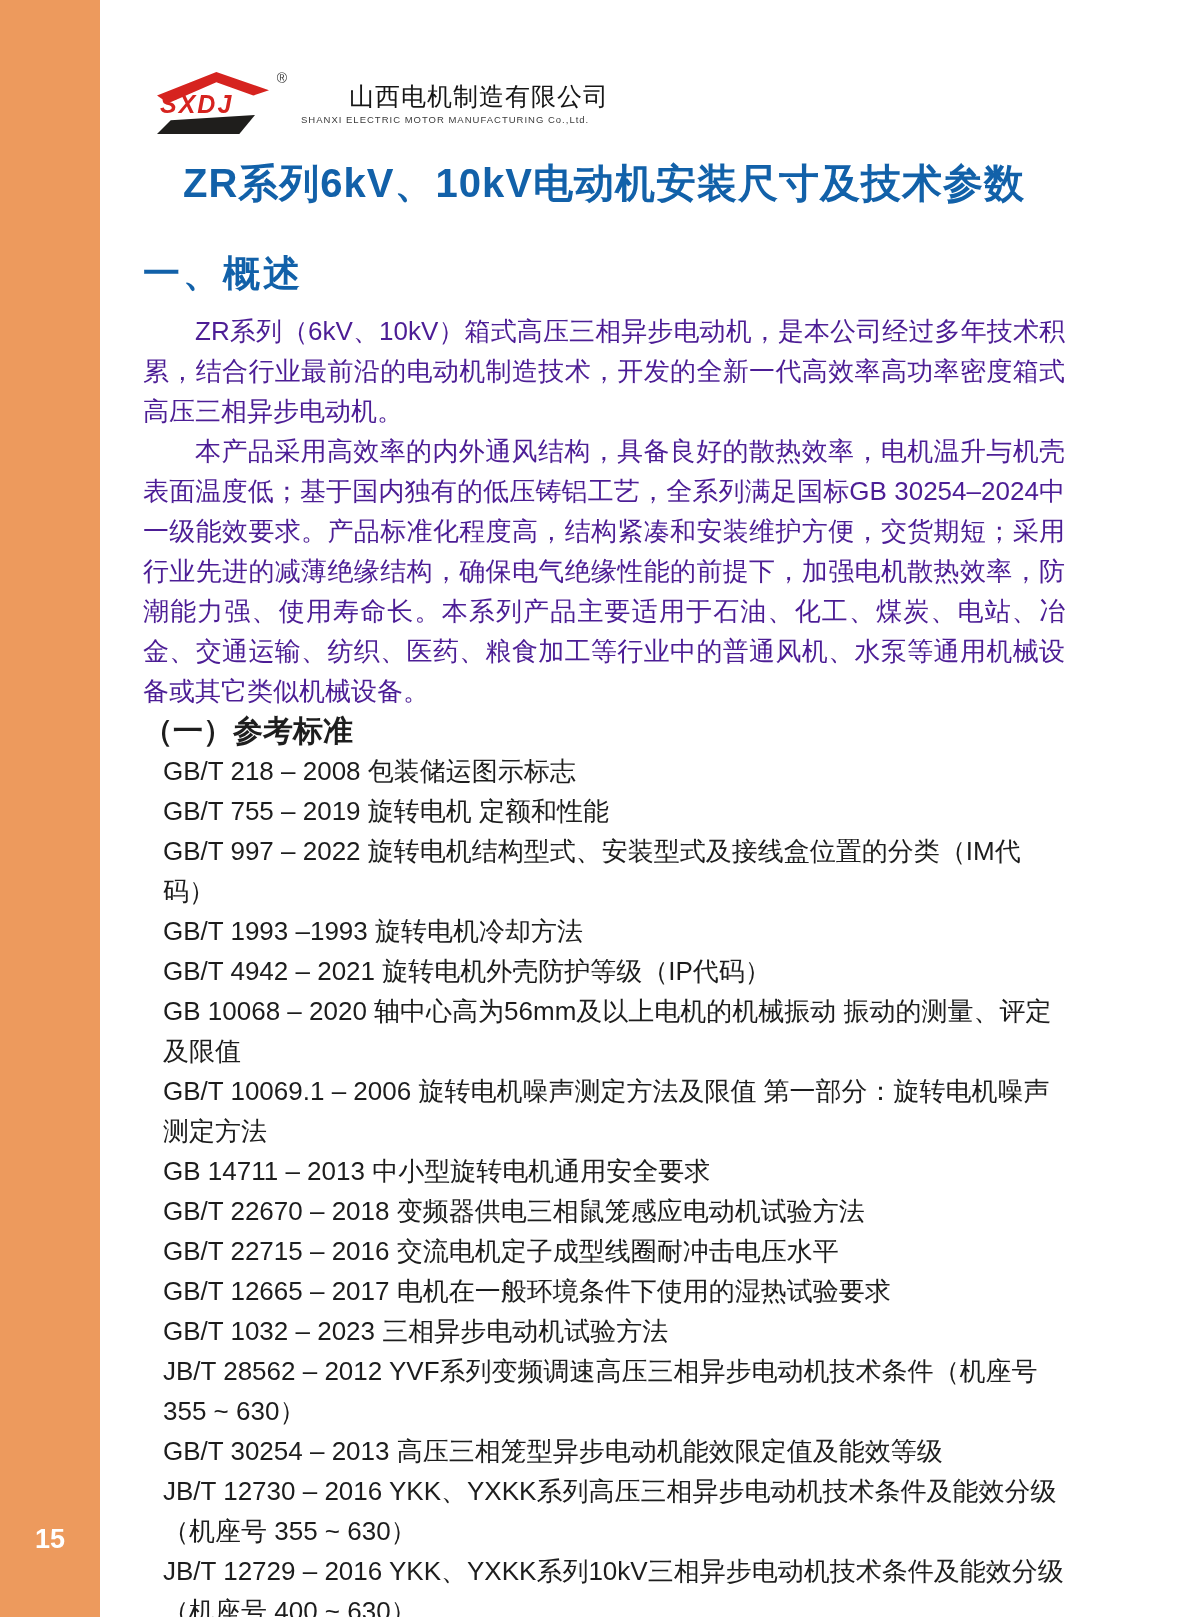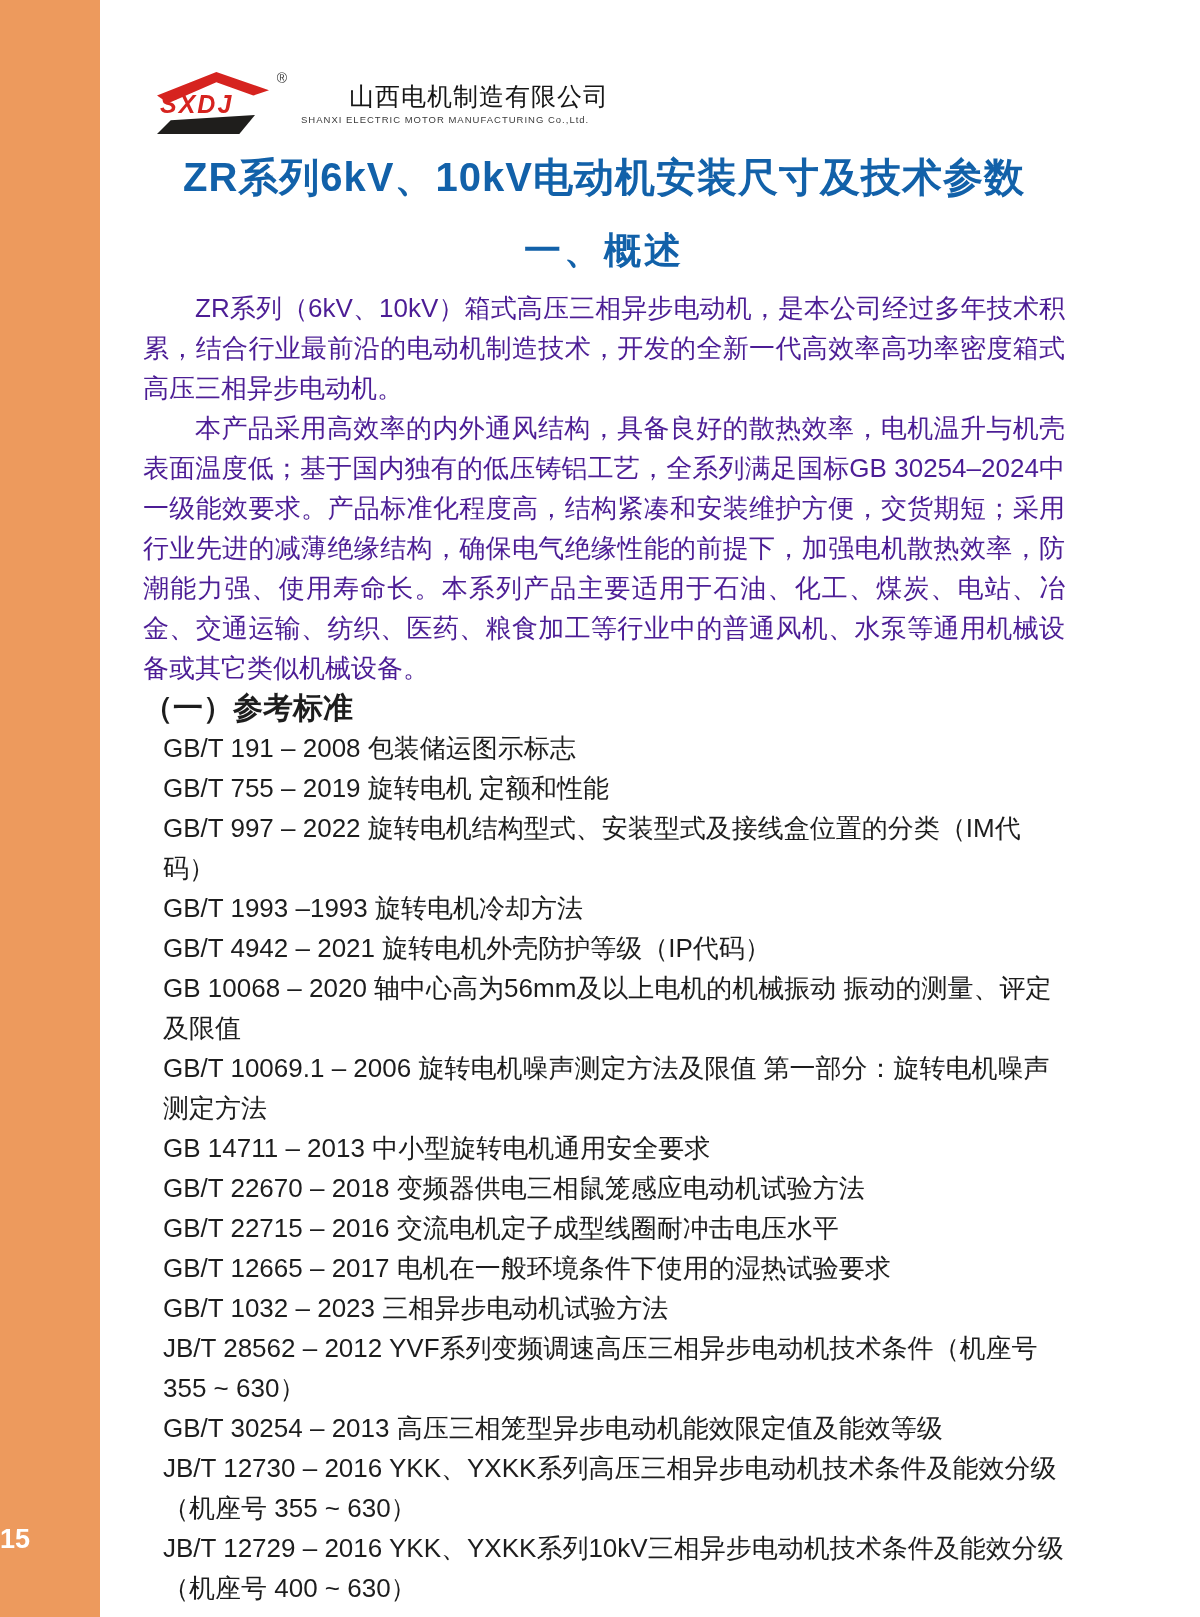--- a/index.html
+++ b/index.html
@@ -4,21 +4,21 @@
 <style>
   html,body{margin:0;padding:0;}
   body{
     width:1200px;height:1617px;position:relative;background:#ffffff;
     font-family:"Liberation Sans",sans-serif;color:#1d1d1d;overflow:hidden;
   }
   .sidebar{
     position:absolute;left:0;top:0;width:100px;height:1617px;background:#ED9A5D;
   }
   .page-number{
-    position:absolute;left:0;top:1524px;width:100px;text-align:left;
+    position:absolute;left:0;top:1524px;width:100px;text-align:center;
     color:#ffffff;font-weight:bold;font-size:27px;
   }
   .content{
     position:absolute;left:143px;top:0;width:922px;
   }
   
   .logo-row{margin-top:70px;margin-left:14px;display:flex;align-items:center;height:66px;}
   .logo-mark{position:relative;width:112px;height:62px;flex:0 0 auto;}
   .logo-roof{
     position:absolute;left:0;top:0;width:112px;height:38px;background:#D6231F;
@@ -30,25 +30,25 @@
   }
   .logo-base{
     position:absolute;left:0;bottom:0;width:98px;height:19px;background:#1f1e1c;
     clip-path:polygon(14% 28%,100% 0,84% 100%,0 100%);
   }
   .logo-reg{position:absolute;right:-18px;top:-2px;font-size:14px;color:#3c3c3c;}
   .logo-names{margin-left:32px;display:flex;flex-direction:column;justify-content:center;}
   .company-cn{font-size:25px;letter-spacing:1px;color:#161616;font-weight:500;line-height:30px;white-space:nowrap;margin-left:48px;}
   .company-en{font-size:9.5px;letter-spacing:1px;color:#3a3a3a;margin-top:3px;white-space:nowrap;}
   
-  .doc-title{margin-top:16px;text-align:center;color:#1261A9;font-weight:bold;}
+  .doc-title{margin-top:22px;text-align:center;color:#1261A9;font-weight:bold;}
   .doc-title .t1{font-size:40px;line-height:50px;letter-spacing:1px;}
   .doc-title .t2{font-size:40px;line-height:48px;letter-spacing:1px;}
   .section-heading{
-    margin-top:26px;color:#1261A9;font-weight:bold;font-size:37px;line-height:46px;letter-spacing:3px;text-align:center;
+    margin-top:43px;color:#1261A9;font-weight:bold;font-size:37px;line-height:46px;letter-spacing:3px;
   }
   
   .para{
     margin:0;font-size:26px;line-height:40px;text-align:justify;text-indent:2em;
     color:#4c1d95;
   }
   .para.first{margin-top:14px;}
   .sub-heading{font-weight:bold;font-size:30px;line-height:40px;margin:0;}
   .standards{list-style:none;margin:0;padding:0 0 0 20px;}
   .standards li{font-size:26px;line-height:40px;}
@@ -79,21 +79,21 @@
   </div>
 
   <div class="section-heading">一、概述</div>
 
   <p class="para first">ZR系列（6kV、10kV）箱式高压三相异步电动机，是本公司经过多年技术积累，结合行业最前沿的电动机制造技术，开发的全新一代高效率高功率密度箱式高压三相异步电动机。</p>
   <p class="para">本产品采用高效率的内外通风结构，具备良好的散热效率，电机温升与机壳表面温度低；基于国内独有的低压铸铝工艺，全系列满足国标GB 30254–2024中一级能效要求。产品标准化程度高，结构紧凑和安装维护方便，交货期短；采用行业先进的减薄绝缘结构，确保电气绝缘性能的前提下，加强电机散热效率，防潮能力强、使用寿命长。本系列产品主要适用于石油、化工、煤炭、电站、冶金、交通运输、纺织、医药、粮食加工等行业中的普通风机、水泵等通用机械设备或其它类似机械设备。</p>
 
   <p class="sub-heading">（一）参考标准</p>
 
   <ul class="standards">
-      <li>GB/T 191 – 2008 包装储运图示标志</li>
+      <li>GB/T 218 – 2008 包装储运图示标志</li>
       <li>GB/T 755 – 2019 旋转电机 定额和性能</li>
       <li>GB/T 997 – 2022 旋转电机结构型式、安装型式及接线盒位置的分类（IM代码）</li>
       <li>GB/T 1993 –1993 旋转电机冷却方法</li>
       <li>GB/T 4942 – 2021 旋转电机外壳防护等级（IP代码）</li>
       <li>GB 10068 – 2020 轴中心高为56mm及以上电机的机械振动 振动的测量、评定及限值</li>
       <li>GB/T 10069.1 – 2006 旋转电机噪声测定方法及限值 第一部分：旋转电机噪声测定方法</li>
       <li>GB 14711 – 2013 中小型旋转电机通用安全要求</li>
       <li>GB/T 22670 – 2018 变频器供电三相鼠笼感应电动机试验方法</li>
       <li>GB/T 22715 – 2016 交流电机定子成型线圈耐冲击电压水平</li>
       <li>GB/T 12665 – 2017 电机在一般环境条件下使用的湿热试验要求</li>

